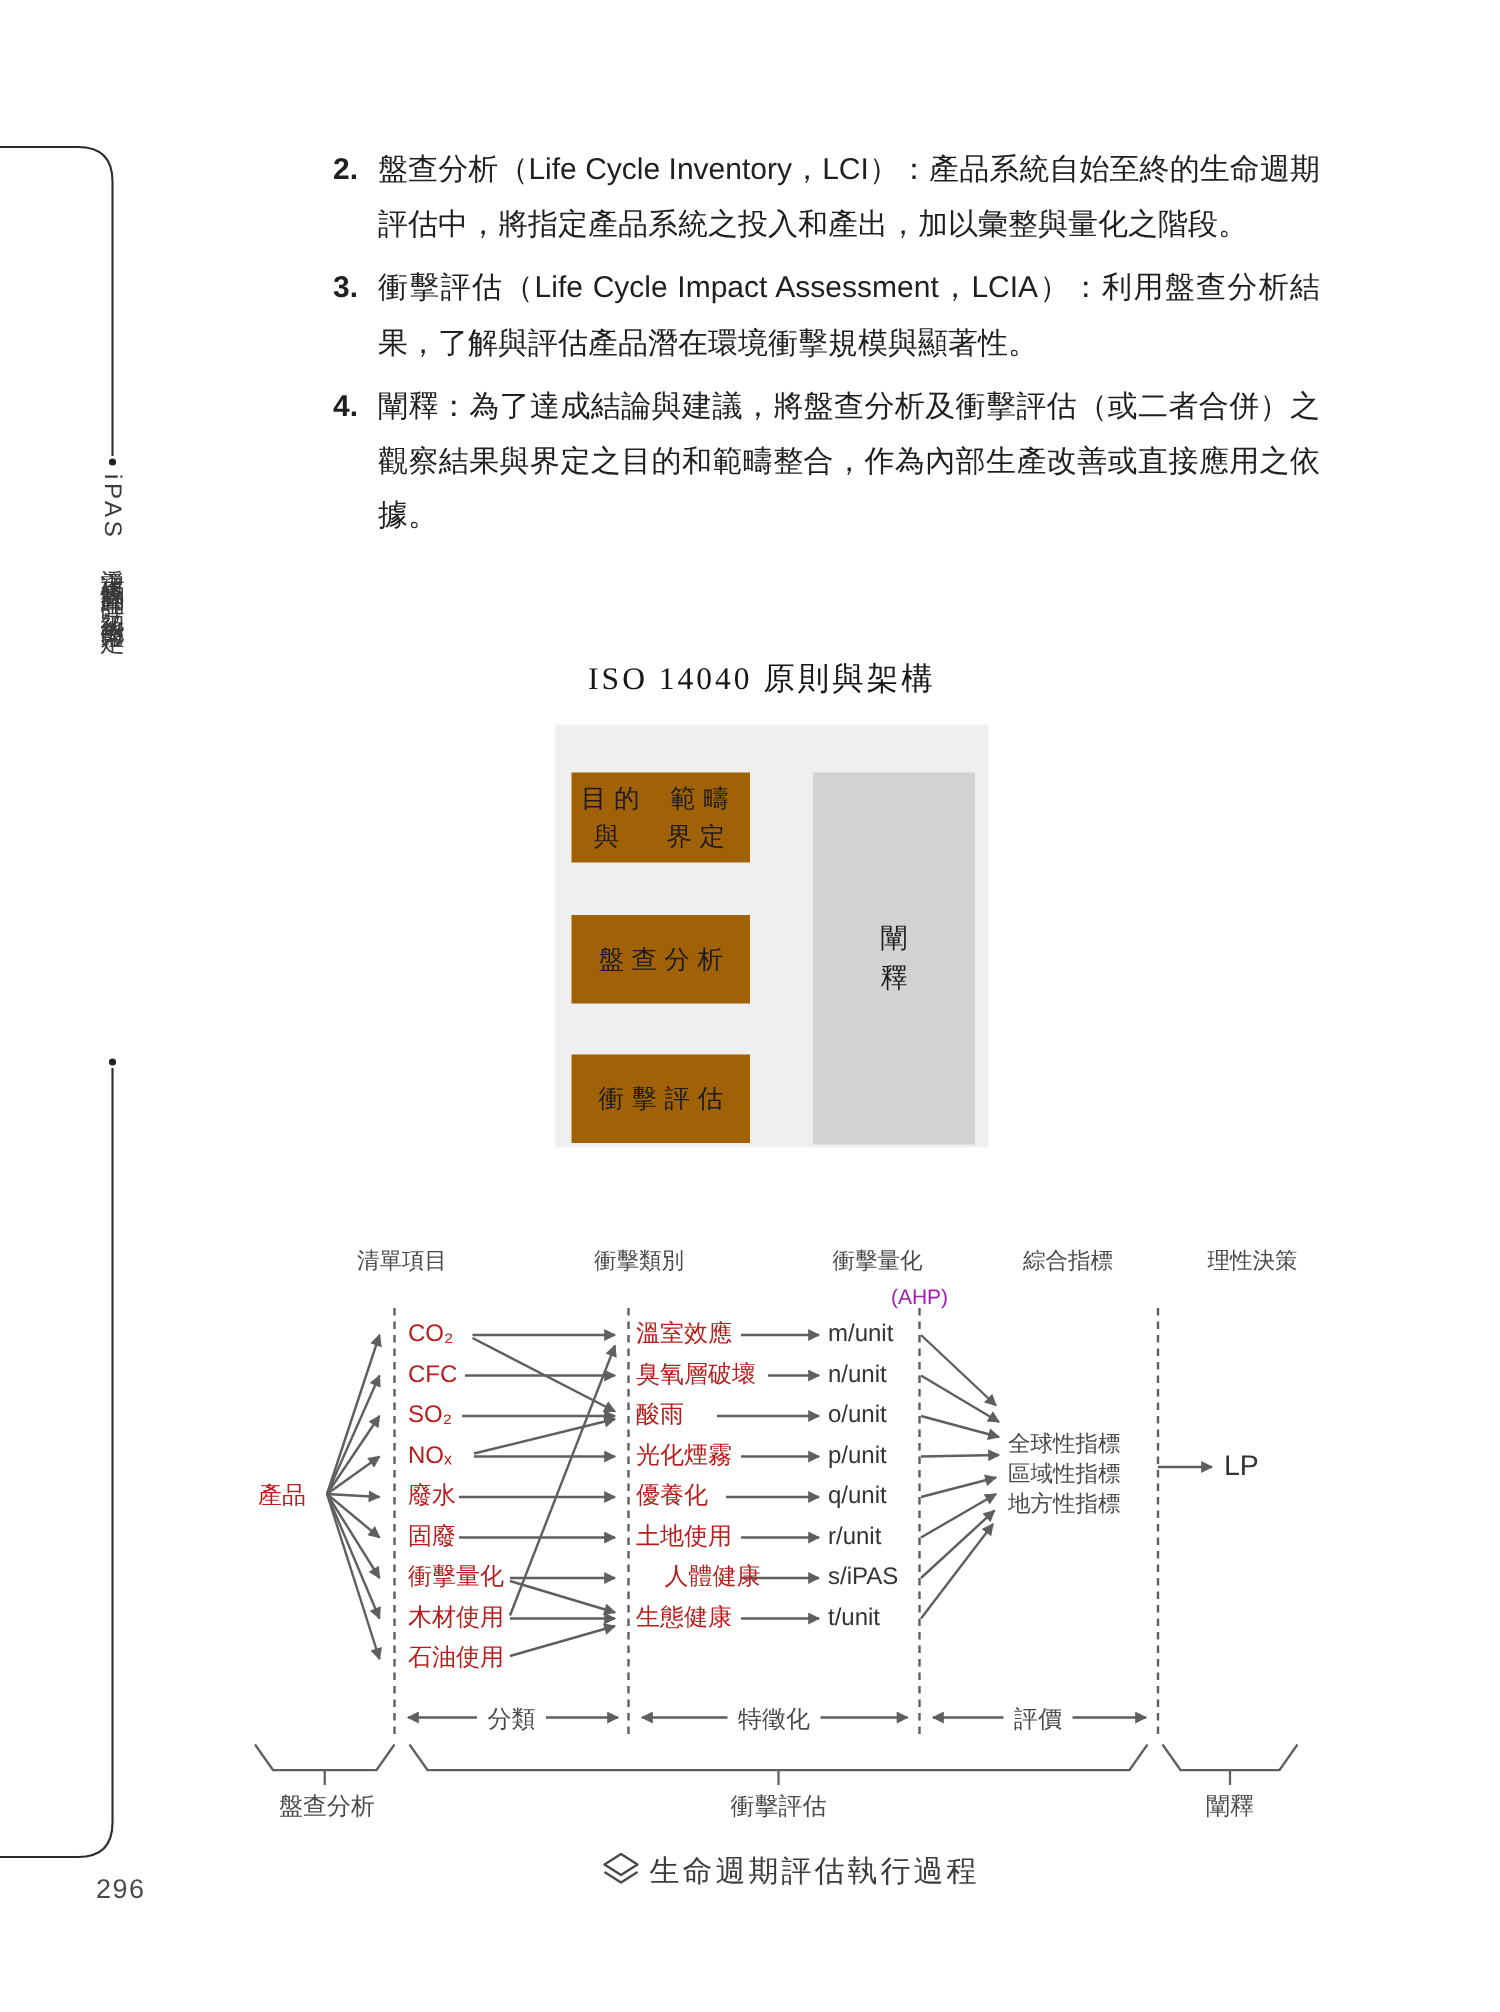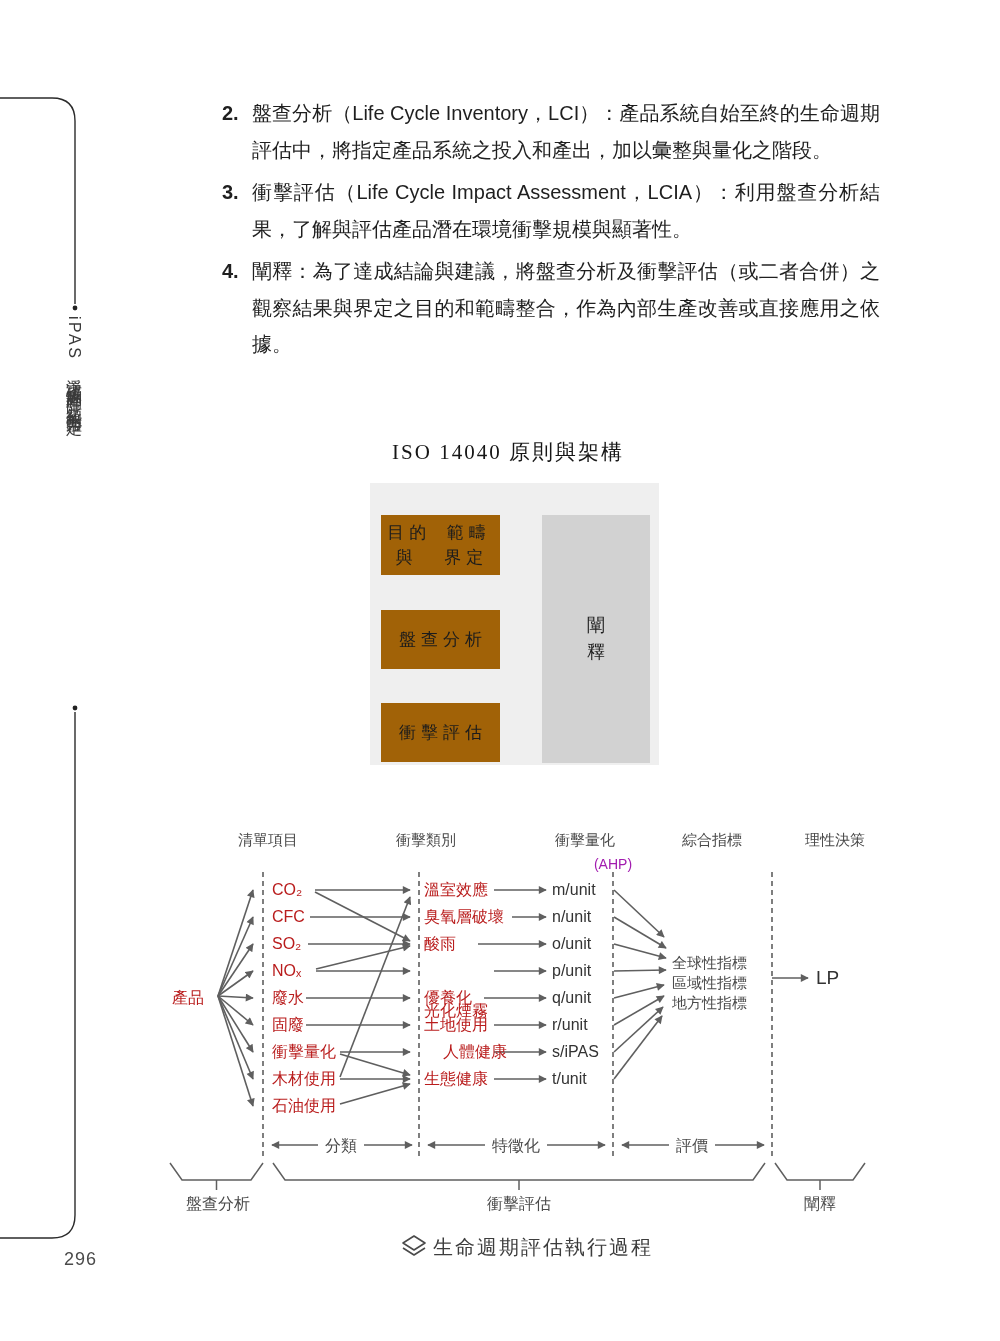--- a/index.html
+++ b/index.html
@@ -206,21 +206,21 @@
   <div class="flbl" style="left:272px; top:961px;">NOₓ</div>
   <div class="flbl" style="left:272px; top:988px;">廢水</div>
   <div class="flbl" style="left:272px; top:1015px;">固廢</div>
   <div class="flbl" style="left:272px; top:1042px;">衝擊量化</div>
   <div class="flbl" style="left:272px; top:1069px;">木材使用</div>
   <div class="flbl" style="left:272px; top:1096px;">石油使用</div>
 
   <div class="flbl" style="left:424px; top:880px;">溫室效應</div>
   <div class="flbl" style="left:424px; top:907px;text-align:right;">臭氧層破壞</div>
   <div class="flbl" style="left:424px; top:934px;">酸雨</div>
-  <div class="flbl" style="left:424px; top:961px;margin-top:40px;">光化煙霧</div>
+  <div class="flbl" style="left:424px; top:961px;">光化煙霧</div>
   <div class="flbl" style="left:424px; top:988px;">優養化</div>
   <div class="flbl" style="left:424px; top:1015px;">土地使用</div>
   <div class="flbl" style="left:400px; top:1042px;margin-left:43px;">人體健康</div>
   <div class="flbl" style="left:424px; top:1069px;">生態健康</div>
 
   <div class="flbl unit" style="left:552px; top:880px;">m/unit</div>
   <div class="flbl unit" style="left:552px; top:907px;">n/unit</div>
   <div class="flbl unit" style="left:552px; top:934px;">o/unit</div>
   <div class="flbl unit" style="left:552px; top:961px;">p/unit</div>
   <div class="flbl unit" style="left:552px; top:988px;">q/unit</div>

